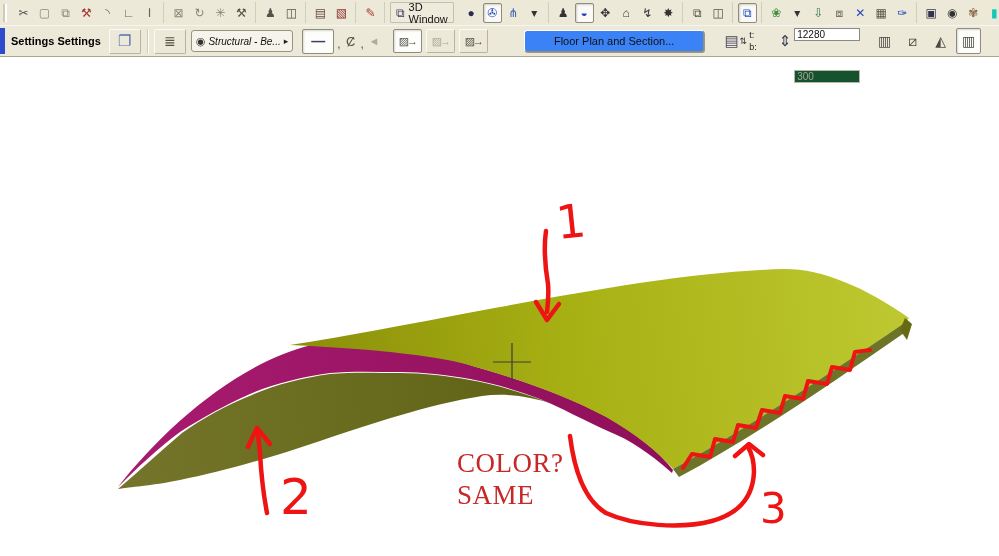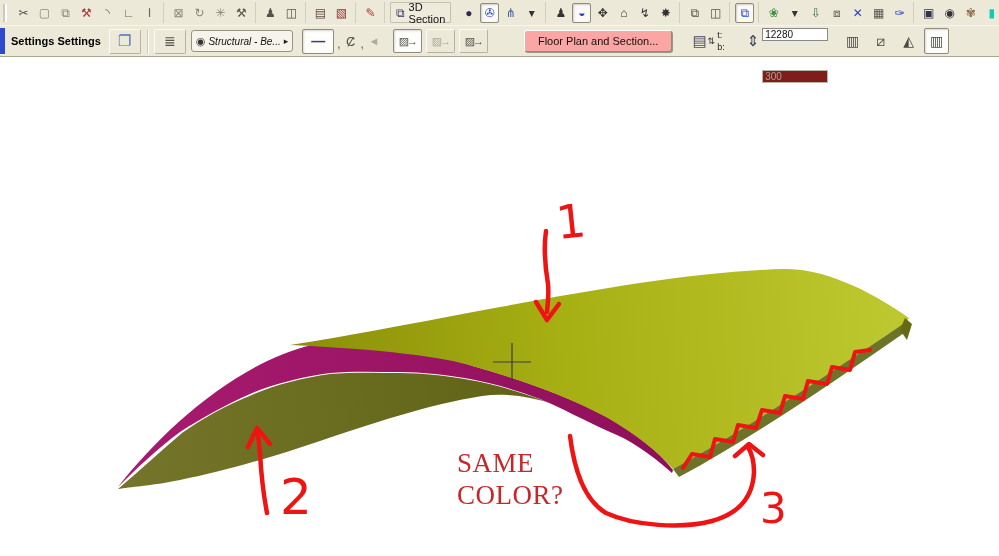--- a/index.html
+++ b/index.html
@@ -36,32 +36,32 @@
   .ddlbl{white-space:nowrap;font-style:italic;}
   .ddarrow{font-size:9px;color:#222;}
   .eye{font-size:11px;color:#333;}
   .mini{font-size:12px;color:#555;margin:6px 1px 0 1px;}
   .gi{display:inline-flex;align-items:center;justify-content:center;}
   .arc{width:18px;font-size:13px;color:#55524a;}
   .flag{width:18px;font-size:11px;color:#b0ac9c;}
   .fills{display:flex;align-items:center;margin-left:8px;}
   .fillbtn{width:29px;height:24px;font-size:11px;letter-spacing:-2px;color:#4a4a42;}
   .fillbtn.dis{color:#aaa695;}
-  .floorbtn{margin-left:34px;height:22px;padding:0 13px;font-size:11px;color:#111;
-            background:#fca5a5;border:1px solid #8f8c7c;border-top-color:#fff;border-left-color:#fff;
+  .floorbtn{margin-left:34px;height:22px;padding:0 29px;font-size:11px;color:#111;
+            background:#3b82f6;border:1px solid #8f8c7c;border-top-color:#fff;border-left-color:#fff;
             border-radius:3px;box-shadow:1px 1px 0 #9b9786;white-space:nowrap;}
   .cluster{display:flex;align-items:center;margin-left:20px;}
   .wall{font-size:15px;color:#46465e;}
   .updn{font-size:9px;color:#333;margin:0 2px 0 1px;}
   .lblcol{display:flex;flex-direction:column;justify-content:center;gap:3px;margin-right:2px;}
   .tiny{font-size:9px;color:#222;line-height:1;}
   .fldcol{display:flex;flex-direction:column;gap:1px;}
   .field{height:11px;font-size:10px;font-family:"Liberation Sans",sans-serif;
          border:1px solid #8b8984;background:#fff;color:#111;padding:0 2px;}
-  .field.dis{background:#7f1d1d;color:#a6a395;border-color:#b9b6a8;}
+  .field.dis{background:#14532d;color:#a6a395;border-color:#b9b6a8;}
   .w92{width:88px;} .w64{width:60px;margin-top:28px;}
   .hicon{font-size:15px;color:#3c3c55;margin-right:3px;}
   .colbtns{display:flex;align-items:center;margin-left:12px;gap:3px;}
   .cbtn{width:25px;height:26px;background:#ece9d8;border:1px solid transparent;border-radius:2px;
         font-size:14px;color:#4a4a42;display:inline-flex;align-items:center;justify-content:center;padding:0;}
   .cbtn.sel{background:#fdfdfb;border:1px solid #8f8c7c;box-shadow:inset 1px 1px 2px rgba(0,0,0,.15);}
 </style>
 </head>
 <body>
 
@@ -123,22 +123,22 @@
     </g>
 
     <g font-family="'DejaVu Sans',sans-serif" font-size="46">
       <text x="556" y="237" transform="rotate(-6 575 218)" fill="#ee1414">1</text>
       <text x="280" y="514" font-size="50" fill="#ee1414">2</text>
       <text x="760" y="523" font-size="42" fill="#ee1414">3</text>
     </g>
   </svg>
 
   <div class="caption">
+    <div>COLOR?</div>
     <div>SAME</div>
-    <div>COLOR?</div>
   </div>
 
   <header>
 
     <div class="tb tb1">
       <span class="grip1"></span>
       <div class="tgroup">
           <span class="tbi" style="color: rgb(74, 74, 74);">✂</span>
           <span class="tbi" style="color: rgb(138, 134, 118);">▢</span>
           <span class="tbi" style="color: rgb(138, 134, 118);">⧉</span>
@@ -159,21 +159,21 @@
         </div>
       <div class="tgroup">
           <span class="tbi" style="color: rgb(106, 74, 74);">▤</span>
           <span class="tbi" style="color: rgb(139, 48, 48);">▧</span>
         </div>
       <div class="tgroup">
           <span class="tbi" style="color: rgb(176, 48, 48);">✎</span>
         </div>
       <div class="win3d">
         <span class="gi">⧉</span>
-        <span>3D Section</span>
+        <span>3D Window</span>
       </div>
       <div class="tgroup">
           <span class="tbi" style="color: rgb(43, 43, 79);">●</span>
           <span class="tbi sel" style="color: rgb(34, 68, 187);">✇</span>
           <span class="tbi" style="color: rgb(58, 95, 174);">⋔</span>
           <span class="tbi" style="color: rgb(51, 51, 51);">▾</span>
         </div>
       <div class="tgroup">
           <span class="tbi" style="color: rgb(51, 51, 51);">♟</span>
           <span class="tbi sel" style="color: rgb(34, 68, 187);">◒</span>

